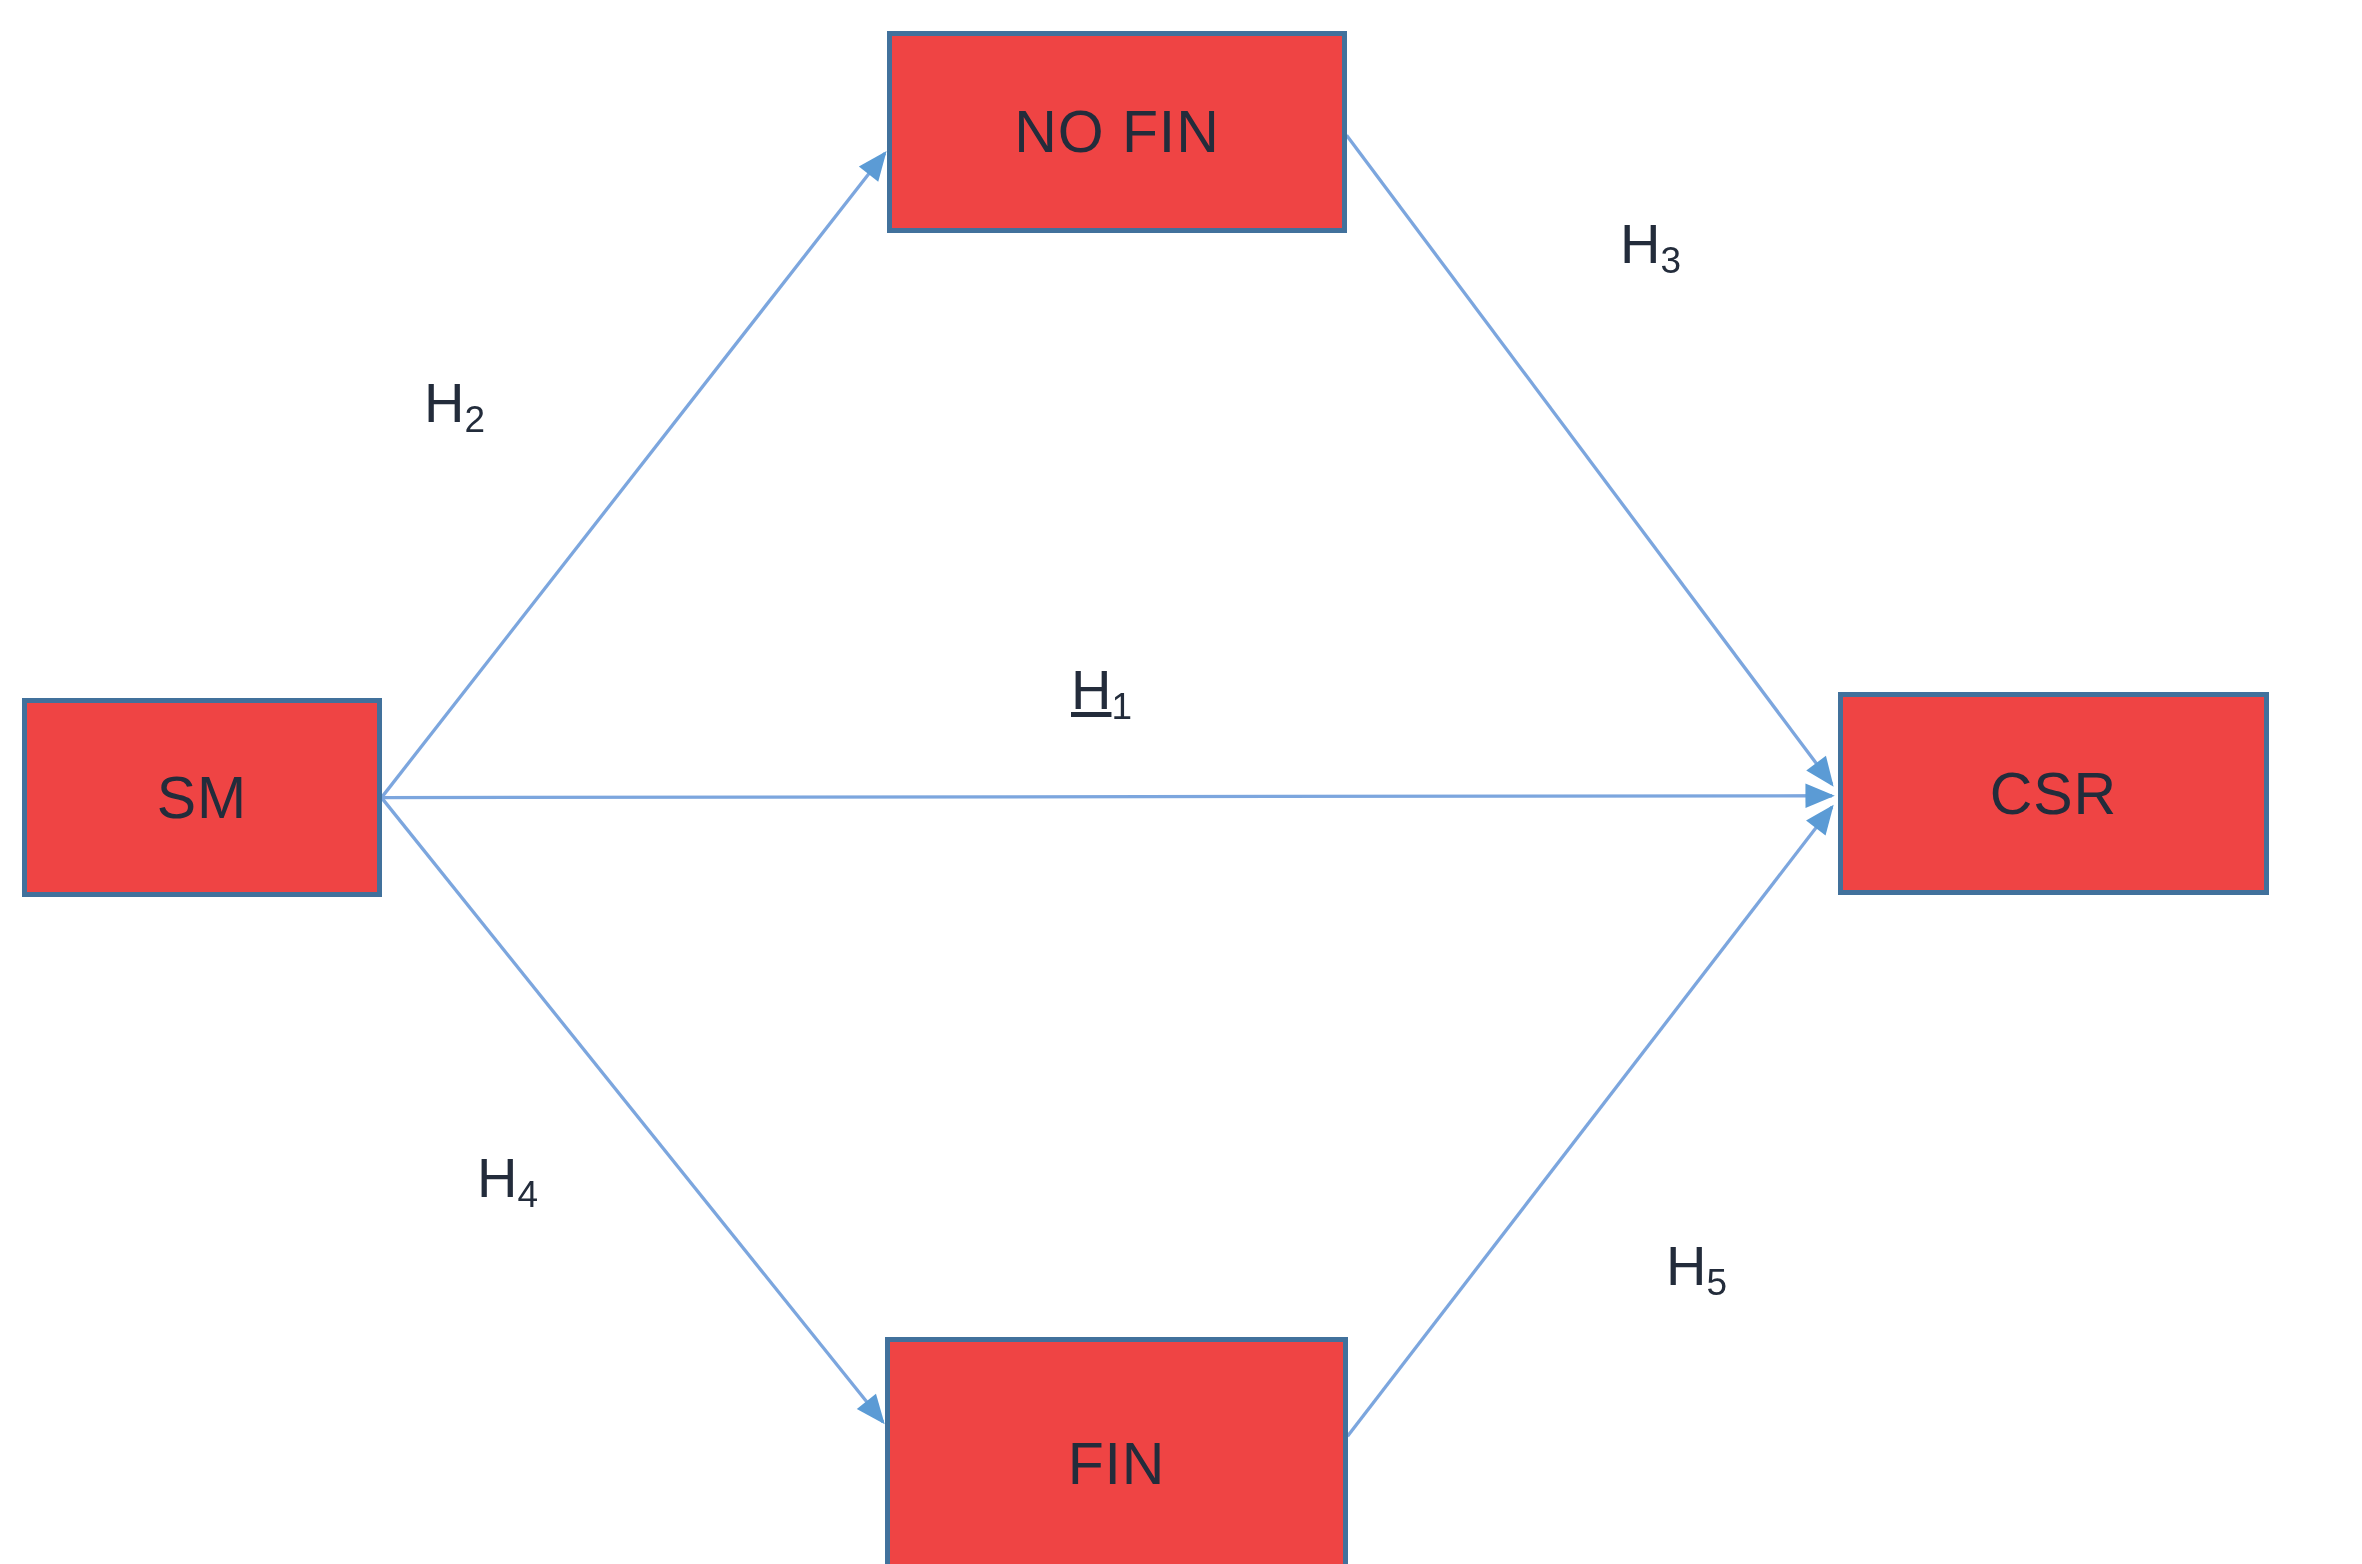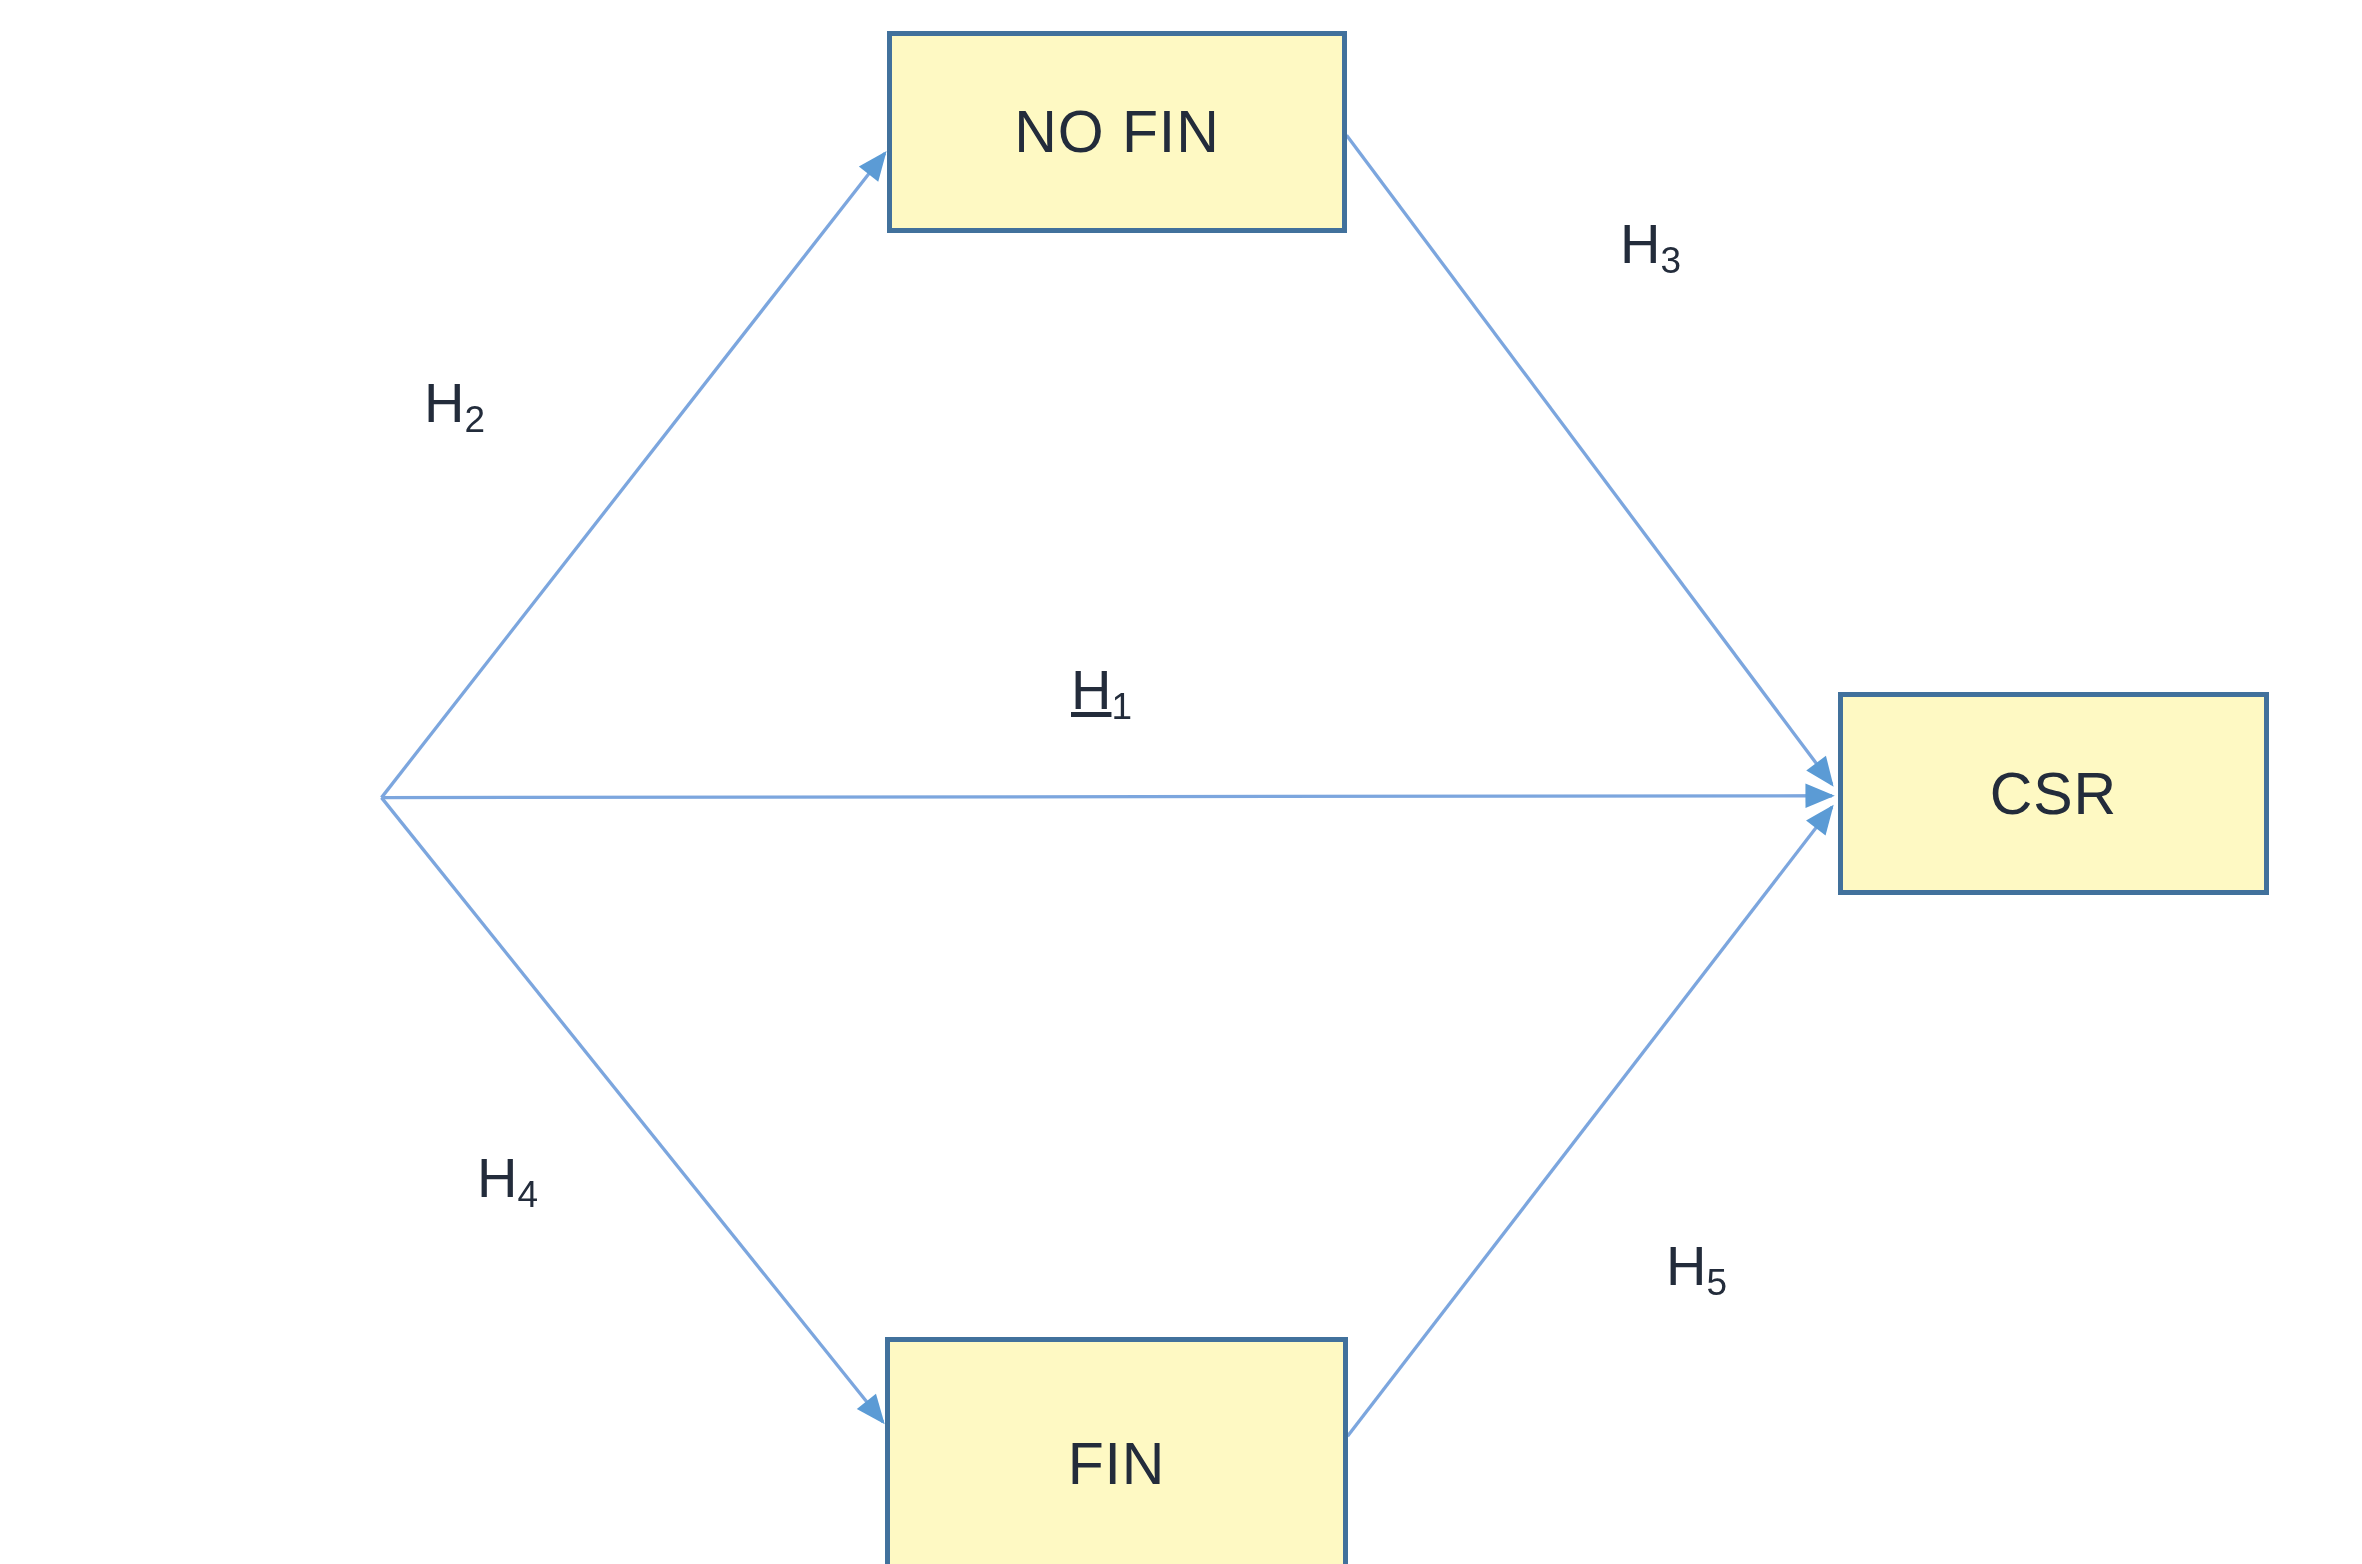--- a/index.html
+++ b/index.html
@@ -23,21 +23,21 @@
   }
   .edge-line {
     stroke: var(--connector, #7CA6DE);
     stroke-width: 3.5;
     fill: none;
   }
   .node {
     position: absolute;
     box-sizing: border-box;
     border: 5.7px solid var(--box-border, #41719C);
-    background: #fef9c3;
+    background: #ef4444;
     display: flex;
     align-items: center;
     justify-content: center;
     color: var(--text, #232C3B);
     font-size: 59px;
     letter-spacing: 0.9px;
   }
   .node-sm     { left: 22px;   top: 698px;  width: 360px; height: 199px; }
   .node-no-fin { left: 887px;  top: 31px;   width: 460px; height: 202px; }
   .node-fin    { left: 885px;  top: 1337px; width: 463px; height: 253px; }
@@ -71,20 +71,23 @@
         <polygon points="2,4 33,17 2,30" style="fill: var(--arrowhead, #5B9BD5);"></polygon>
       </marker>
     </defs>
     <line class="edge-line" x1="403" y1="843" x2="935" y2="162" marker-end="url(#arrow)"></line>
     <line class="edge-line" x1="403" y1="843" x2="1936" y2="841" marker-end="url(#arrow)"></line>
     <line class="edge-line" x1="403" y1="843" x2="933" y2="1503" marker-end="url(#arrow)"></line>
     <line class="edge-line" x1="1423" y1="143" x2="1936" y2="829" marker-end="url(#arrow)"></line>
     <line class="edge-line" x1="1424" y1="1518" x2="1936" y2="853" marker-end="url(#arrow)"></line>
   </svg>
 
+  <div class="node node-sm">
+    <span>SM</span>
+  </div>
 
   <div class="node node-no-fin">
     <span>NO FIN</span>
   </div>
 
   <div class="node node-fin">
     <span>FIN</span>
   </div>
 
   <div class="node node-csr">

